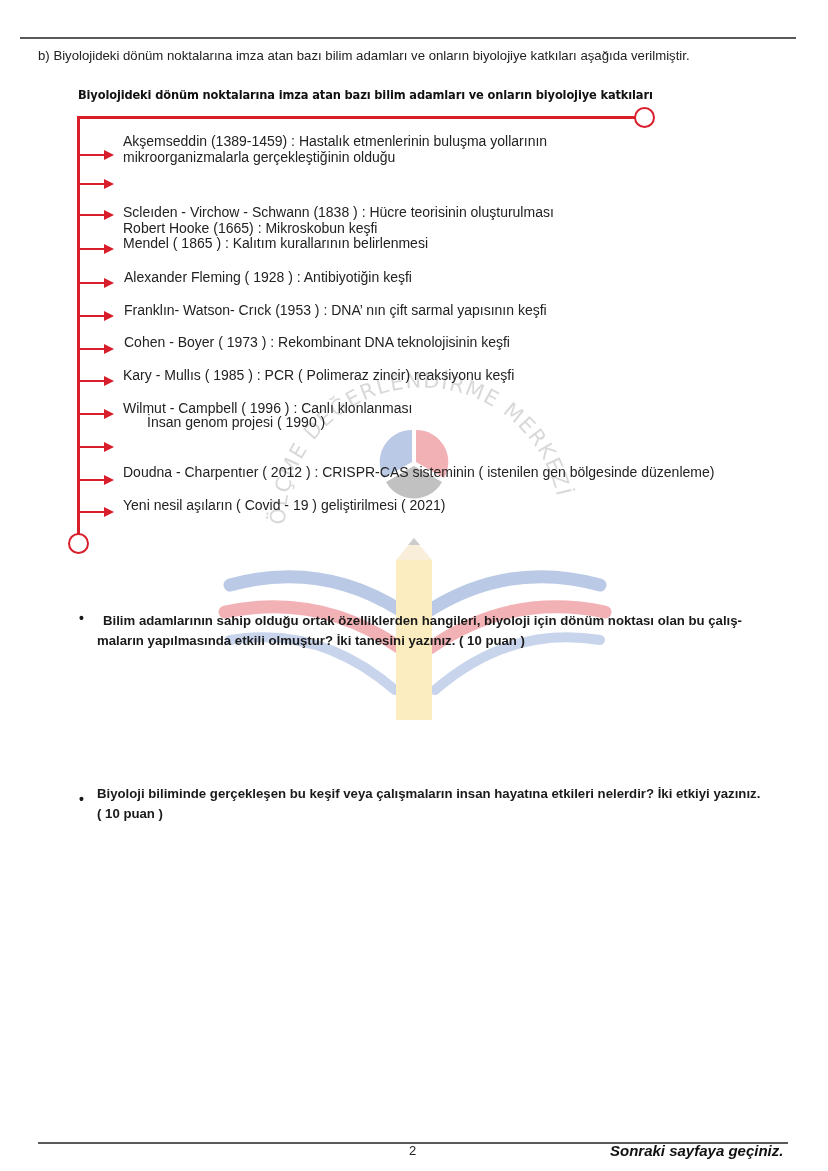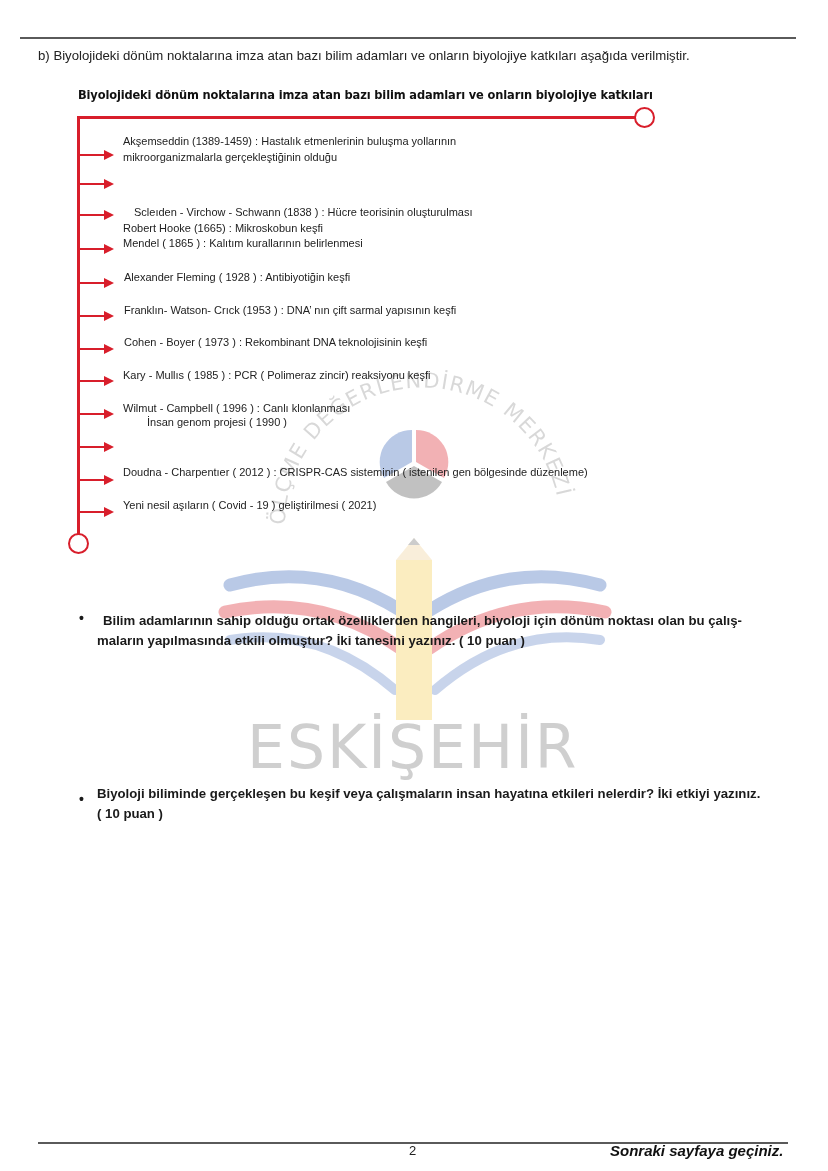--- a/index.html
+++ b/index.html
@@ -10,21 +10,21 @@
   .intro { font-size: 13.2px; color: #222; white-space: nowrap; }
   .tl-title { font-family: "DejaVu Sans", sans-serif; font-weight: 900; font-size: 12.3px;
               letter-spacing: -0.15px; color: #111; white-space: nowrap; transform: scaleX(0.93); transform-origin: left top; }
   .red-h { position: absolute; background: #d81e2b; height: 2.6px; }
   .red-v { position: absolute; background: #d81e2b; width: 2.6px; }
   .ring { position: absolute; border: 2.6px solid #d81e2b; border-radius: 50%; background: #fff; box-sizing: border-box; }
   .arrow { position: absolute; height: 14px; }
   .arrow .shaft { position: absolute; left: 0; top: 6px; height: 2.4px; background: #d81e2b; }
   .arrow .head { position: absolute; top: 1.5px; width: 0; height: 0;
                  border-top: 5.5px solid transparent; border-bottom: 5.5px solid transparent; border-left: 10px solid #d81e2b; }
-  .item { position: absolute; font-size: 11px; color: #222; line-height: 16px; white-space: nowrap; }
+  .item { position: absolute; font-size: 14px; color: #222; line-height: 16px; white-space: nowrap; }
   .q { position: absolute; font-weight: bold; font-size: 13.2px; color: #1a1a1a; line-height: 19.5px; }
   .bullet { position: absolute; font-size: 14px; font-weight: bold; }
   .footer-num { font-size: 13px; color: #222; }
   .footer-next { font-size: 15px; font-weight: bold; font-style: italic; color: #111; white-space: nowrap; }
   
   .wm { position: absolute; pointer-events: none; }
   .wm-text { font-family: "DejaVu Sans", sans-serif; color: #cfcfcf; font-size: 60px; letter-spacing: 2px; }
   .content { position: absolute; left: 0; top: 0; width: 828px; height: 1171px; }
 </style>
 </head>
@@ -50,21 +50,20 @@
     <circle cx="414" cy="462" r="58" fill="none" stroke="#ffffff" stroke-width="0"></circle>
   </svg>
   <svg width="828" height="1171" style="position:absolute;left:0;top:0;opacity:0.55;">
     <defs>
       <path id="arcpath" d="M285 525 A135 135 0 1 1 560 525"></path>
     </defs>
     <text font-family="DejaVu Sans, sans-serif" font-size="21" fill="#b9b9b9" letter-spacing="1.5">
       <textPath href="#arcpath">ÖLÇME DEĞERLENDİRME MERKEZİ</textPath>
     </text>
   </svg>
-  <div class="abs wm-text" style="left:247px;top:712px;">ESKİŞEHİR</div>
 </div>
 
 <div class="content">
 
   <div class="rule" style="left:20px;top:37px;width:776px;"></div>
 
   <div class="abs intro" style="left:38px;top:48px;">b) Biyolojideki dönüm noktalarına imza atan bazı bilim adamları ve onların biyolojiye katkıları aşağıda verilmiştir.</div>
 
   <div class="abs tl-title" style="left:78px;top:88px;">Biyolojideki dönüm noktalarına imza atan bazı bilim adamları ve onların biyolojiye katkıları</div>
 
@@ -87,21 +86,21 @@
     <div class="arrow" style="left:79px;top:177px;width:36px;">
         <div class="shaft" style="width:28px;"></div>
         <div class="head" style="left:25px;"></div>
       </div>
     <div class="item" style="left:123px;top:172px;margin-top:48px;">Robert Hooke (1665) : Mikroskobun keşfi</div>
 
     <div class="arrow" style="left:79px;top:208px;width:36px;">
         <div class="shaft" style="width:28px;"></div>
         <div class="head" style="left:25px;"></div>
       </div>
-    <div class="item" style="left:134px;top:204px;text-align:right;">Scleıden - Virchow - Schwann (1838 ) : Hücre teorisinin oluşturulması</div>
+    <div class="item" style="left:123px;top:204px;text-align:right;">Scleıden - Virchow - Schwann (1838 ) : Hücre teorisinin oluşturulması</div>
 
     <div class="arrow" style="left:79px;top:242px;width:36px;">
         <div class="shaft" style="width:28px;"></div>
         <div class="head" style="left:25px;"></div>
       </div>
     <div class="item" style="left:123px;top:235px;">Mendel ( 1865 ) : Kalıtım kurallarının belirlenmesi</div>
 
     <div class="arrow" style="left:79px;top:276px;width:36px;">
         <div class="shaft" style="width:28px;"></div>
         <div class="head" style="left:25px;"></div>

